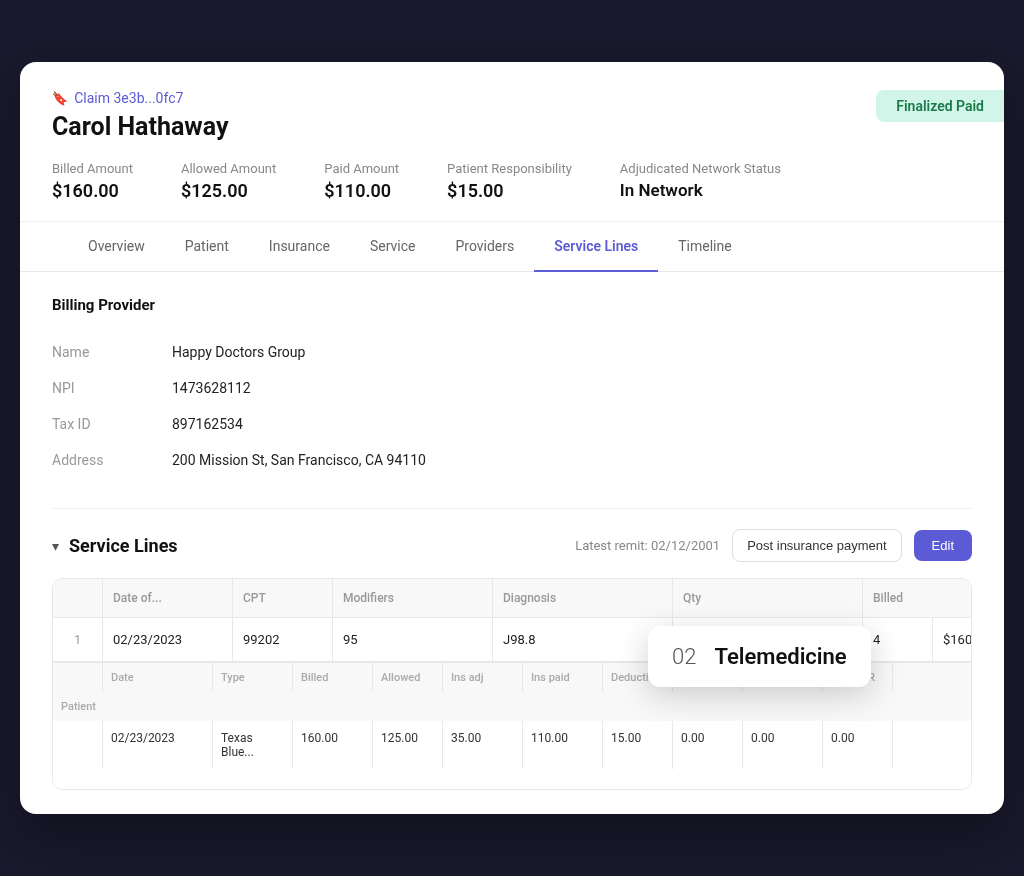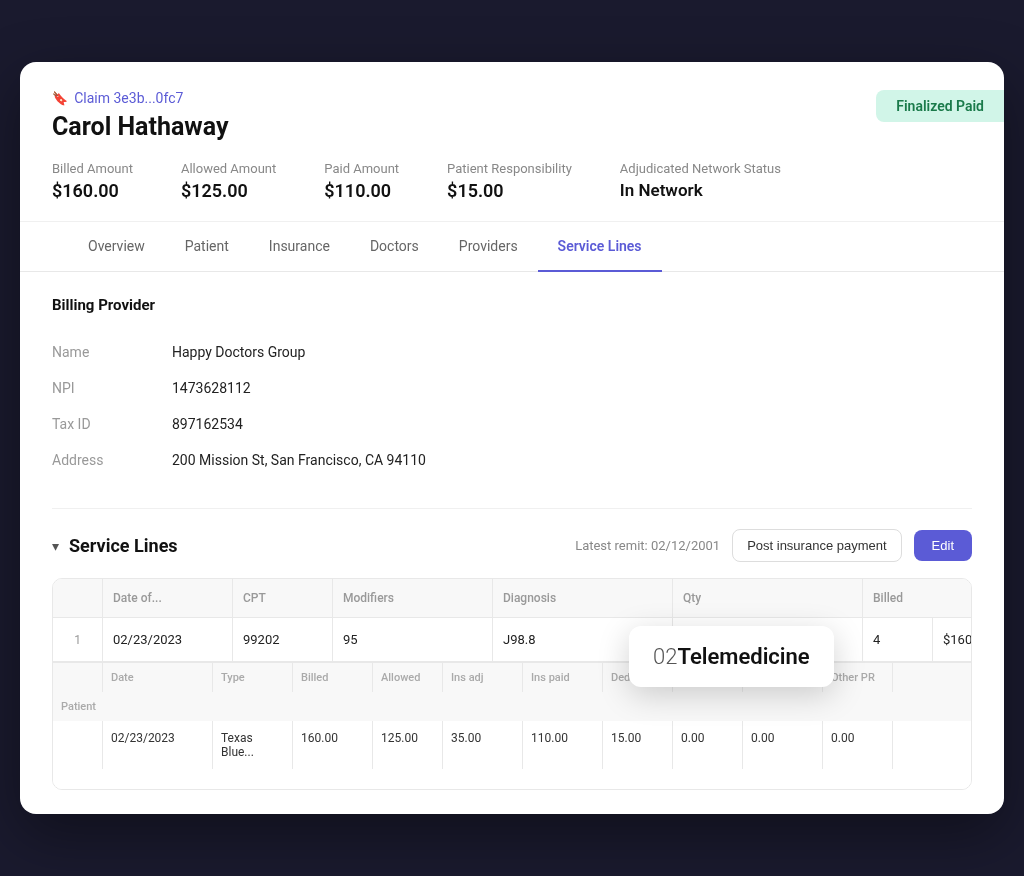--- a/index.html
+++ b/index.html
@@ -198,30 +198,30 @@
       align-items: center;
     }
     .td:last-child { border-right: none; }
     .td.row-num {
       justify-content: center;
       color: #999;
       font-size: 12px;
     }
     .tooltip-popup {
       position: absolute;
-      left: 576px;
+      left: 595px;
       top: 8px;
       background: #fff;
       border-radius: 12px;
       padding: 18px 24px;
       box-shadow: 0 8px 32px rgba(0,0,0,0.18);
       z-index: 10;
       display: flex;
       align-items: center;
-      gap: 0;
+      gap: 18px;
       white-space: nowrap;
     }
     .tooltip-num {
       font-size: 22px;
       font-weight: 300;
       color: #555;
     }
     .tooltip-text {
       font-size: 22px;
       font-weight: 600;
@@ -292,23 +292,24 @@
         <div class="metric-label">Adjudicated Network Status</div>
         <div class="metric-value network">In Network</div>
       </div>
     </div>
   </div>
 
   <div class="tabs">
     <div class="tab">Overview</div>
     <div class="tab">Patient</div>
     <div class="tab">Insurance</div>
-    <div class="tab">Doctors</div>
+    <div class="tab">Service</div>
     <div class="tab">Providers</div>
     <div class="tab active">Service Lines</div>
+    <div class="tab">Timeline</div>
   </div>
 
   <div class="content">
 
     <div class="section-title">Billing Provider</div>
     <div class="info-grid">
       <div class="info-label">Name</div>
       <div class="info-value">Happy Doctors Group</div>
       <div class="info-label">NPI</div>
       <div class="info-value">1473628112</div>

